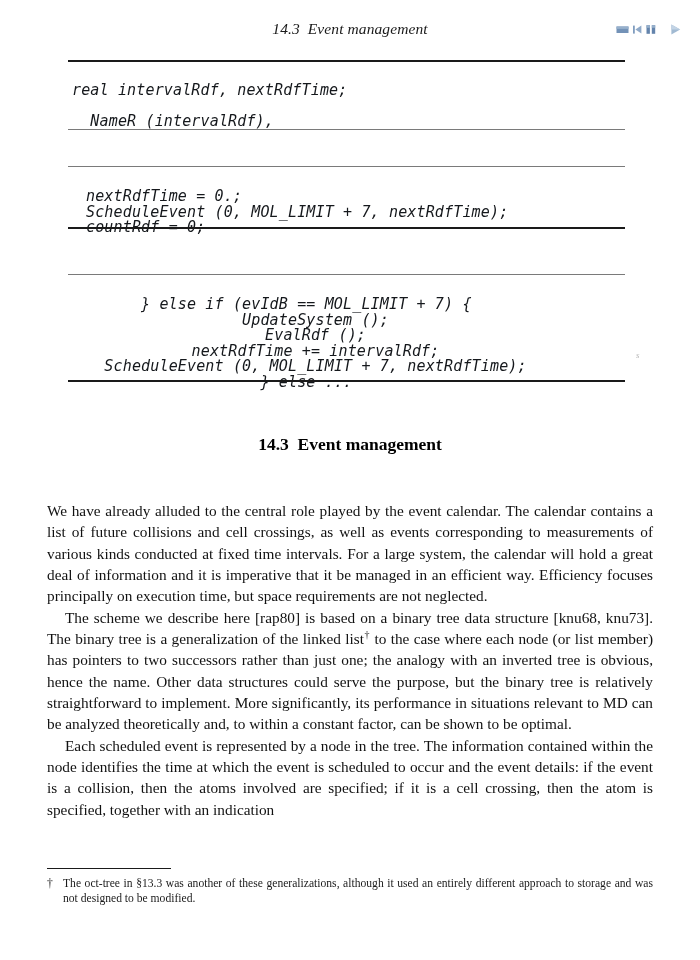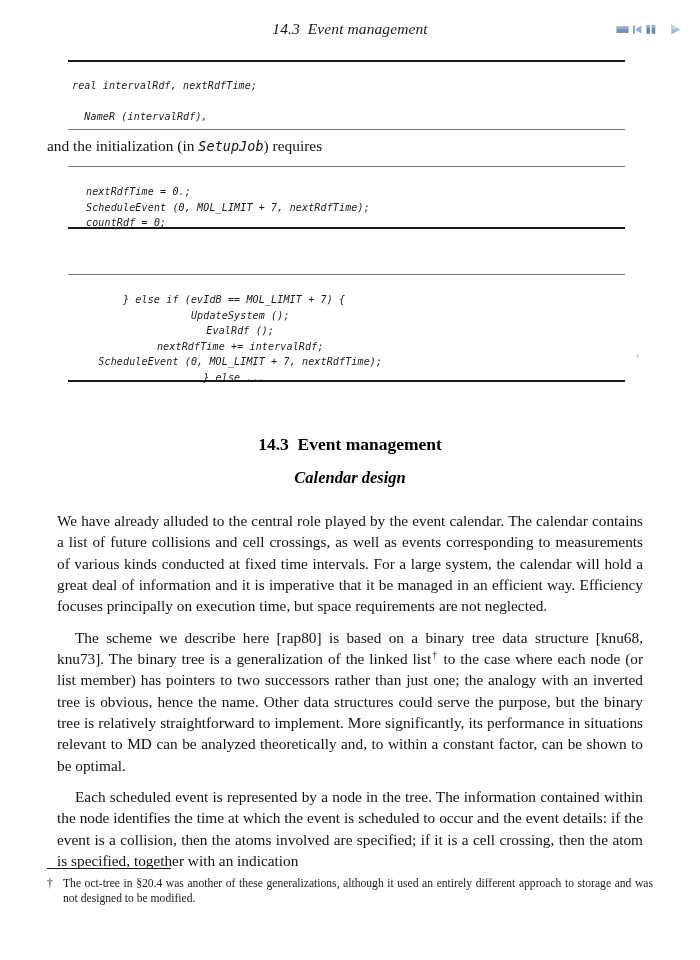--- a/index.html
+++ b/index.html
@@ -63,21 +63,21 @@
     position: absolute;
     background: #000000;
   }
   .rule-thick { height: 1.6px; background: #1a1a1a; }
   .rule-thin  { height: 1.0px; background: #7a7a7a; }
 
   
   .code {
     position: absolute;
     font-family: "DejaVu Sans Mono", "Liberation Mono", monospace;
-    font-size: 10px;
+    font-size: 15px;
     line-height: 15.6px;
     font-style: italic;
     color: #15181c;
     white-space: pre;
     letter-spacing: 0.15px;
   }
 
   
   .inter {
     position: absolute;
@@ -114,21 +114,21 @@
     color: #000000;
   }
 
   
   .body-block {
     position: absolute;
     left: 47px;
     width: 606px;
   }
   p.para {
-    margin: 10px;
+    margin: 0;
     font-size: 15.3px;
     line-height: 21.35px;
     text-align: justify;
     text-justify: inter-word;
     color: #111111;
     hyphens: manual;
   }
   p.para + p.para { text-indent: 18px; }
   sup.fn-mark {
     font-size: 10px;
@@ -226,23 +226,20 @@
   </div>
 
   <div class="rule rule-thick" style="left:68px; top:60px; width:557px;"></div>
 
   <pre class="code" style="left:72px; top:68px;">real intervalRdf, nextRdfTime;
 
   NameR (intervalRdf),</pre>
 
   <div class="rule rule-thin" style="left:68px; top:129px; width:557px;"></div>
 
-  <div class="inter" style="left:47px; top:136px; width:606px;">
-    <span>and the initialization (in </span><span class="mono">SetupJob</span><span>) requires</span>
-  </div>
 
   <div class="rule rule-thin" style="left:68px; top:166px; width:557px;"></div>
 
   <pre class="code" style="left:86px; top:174px;">nextRdfTime = 0.;
 ScheduleEvent (0, MOL_LIMIT + 7, nextRdfTime);
 countRdf = 0;</pre>
 
   <div class="rule rule-thick" style="left:68px; top:227px; width:557px;"></div>
 
 
@@ -254,29 +251,28 @@
   nextRdfTime += intervalRdf;
   ScheduleEvent (0, MOL_LIMIT + 7, nextRdfTime);
 } else ...</pre>
 
   <div class="artifact">s</div>
 
   <div class="rule rule-thick" style="left:68px; top:380px; width:557px;"></div>
 
   <div class="sec-head" style="top:434px;">14.3  Event management</div>
 
-  <div class="sub-head" style="top:468px;">Calendar design</div>
 
   <div class="body-block" style="top:500px;">
     <p class="para">We have already alluded to the central role played by the event calendar. The calendar contains a list of future collisions and cell crossings, as well as events corresponding to measurements of various kinds conducted at fixed time intervals. For a large system, the calendar will hold a great deal of information and it is imperative that it be managed in an efficient way. Efficiency focuses principally on execution time, but space requirements are not neglected.</p>
 
     <p class="para"><span>The scheme we describe here [rap80] is based on a binary tree data structure [knu68, knu73]. The binary tree is a generalization of the linked list</span><sup class="fn-mark">†</sup><span> to the case where each node (or list member) has pointers to two successors rather than just one; the analogy with an inverted tree is obvious, hence the name. Other data structures could serve the purpose, but the binary tree is relatively straightforward to implement. More significantly, its performance in situations relevant to MD can be analyzed theoretically and, to within a constant factor, can be shown to be optimal.</span></p>
 
     <p class="para">Each scheduled event is represented by a node in the tree. The information contained within the node identifies the time at which the event is scheduled to occur and the event details: if the event is a collision, then the atoms involved are specified; if it is a cell crossing, then the atom is specified, together with an indication</p>
   </div>
 
   <div class="fn-rule"></div>
   <div class="footnote">
     <span class="fn-dag">†</span>
-    <span class="fn-text">The oct-tree in §20.4 was another of these generalizations, although it used an entirely different approach to storage and was not designed to be modified.</span>
+    <span class="fn-text">The oct-tree in §13.3 was another of these generalizations, although it used an entirely different approach to storage and was not designed to be modified.</span>
   </div>
 
 </div>
 
 </body></html>

